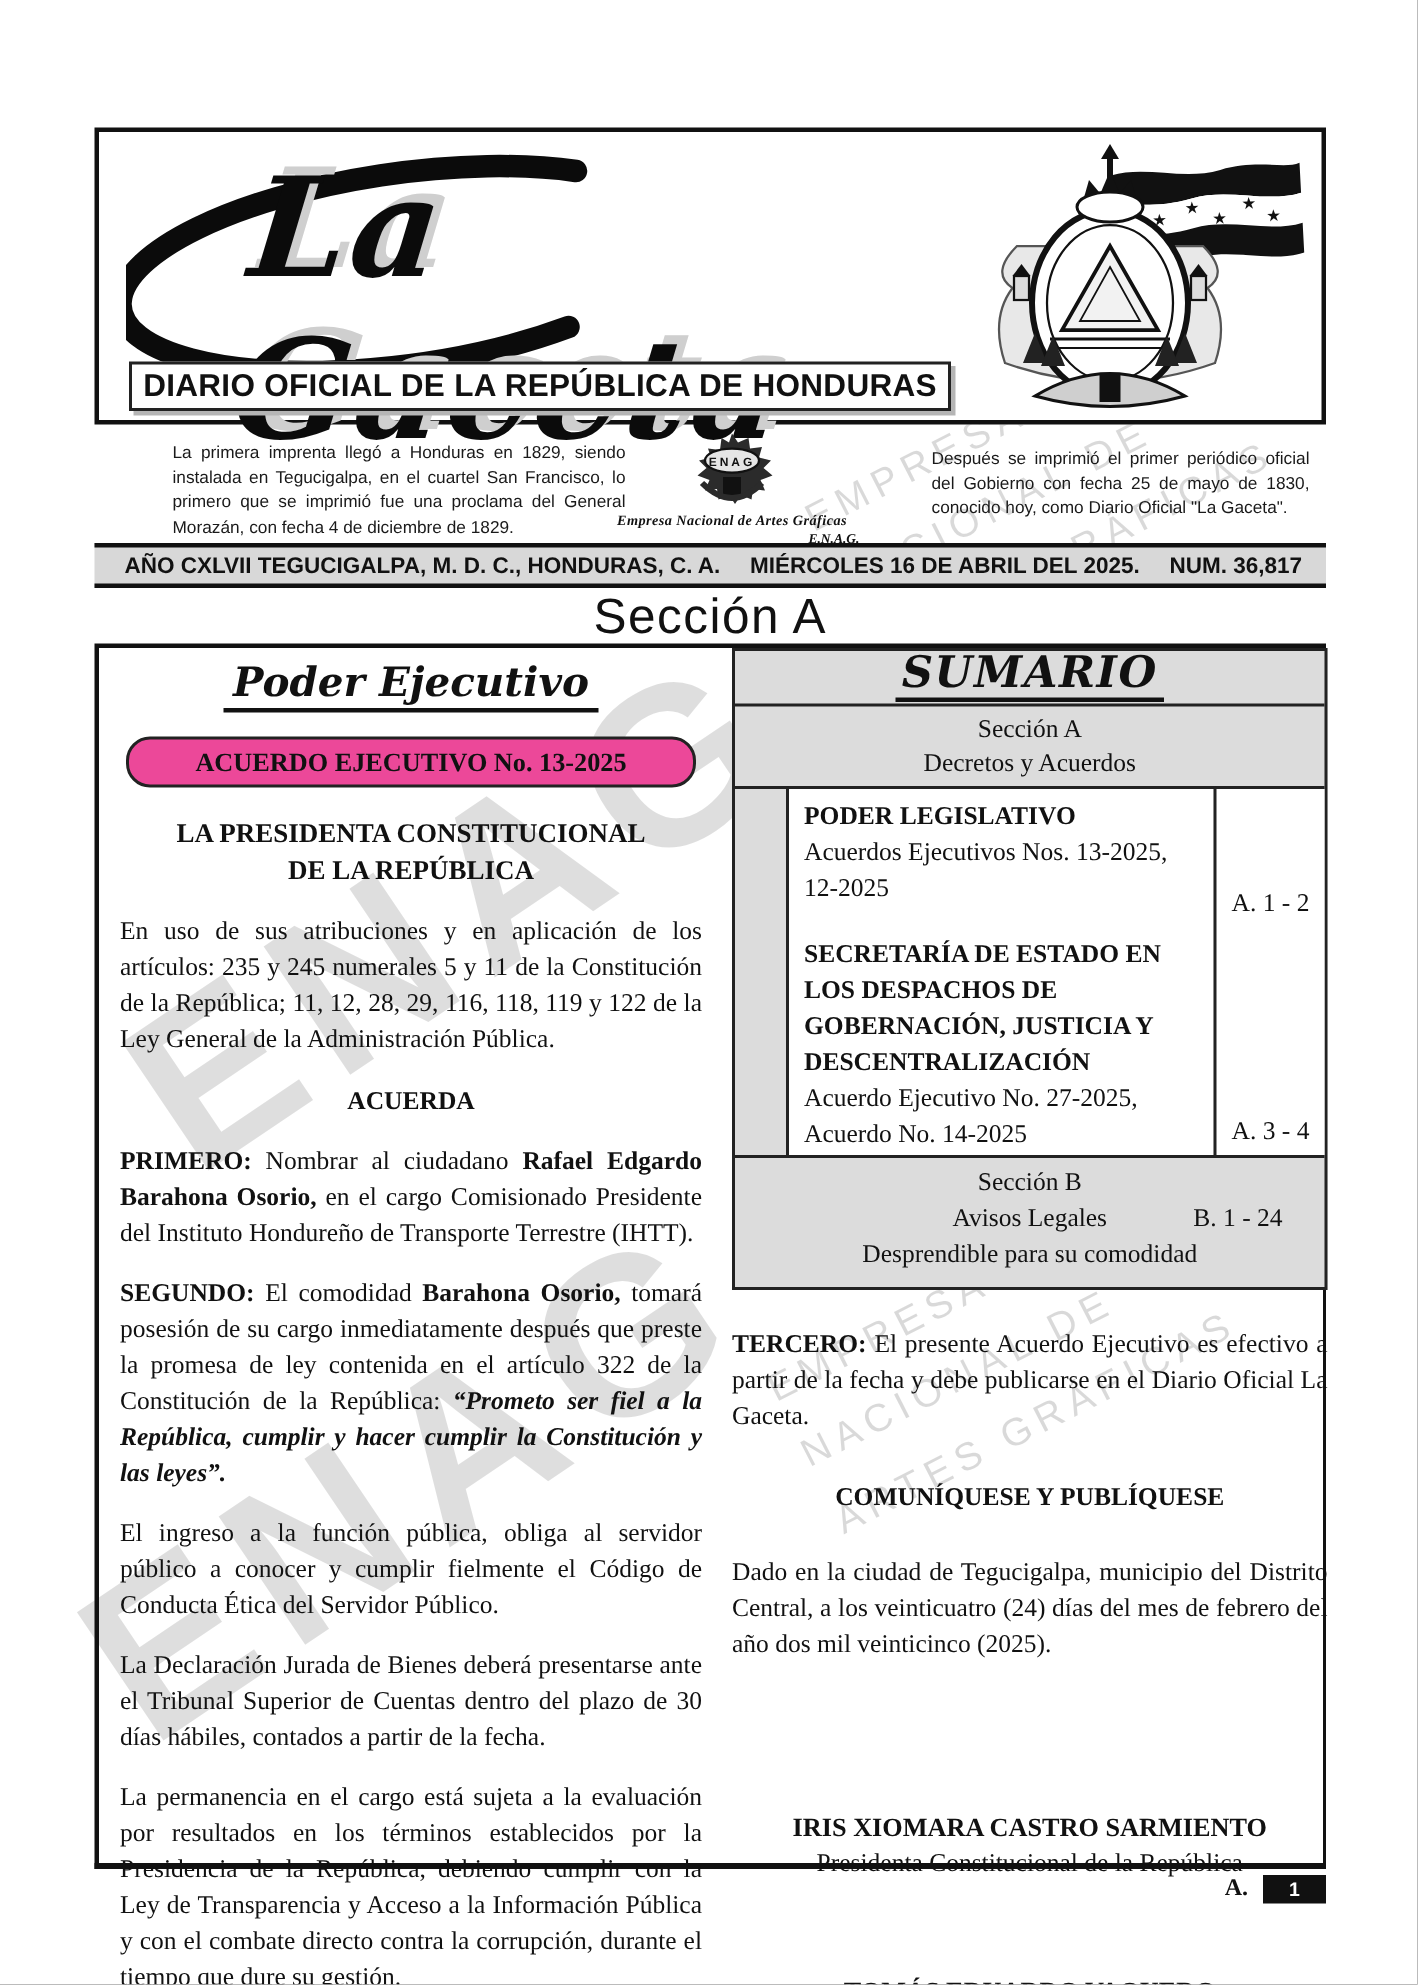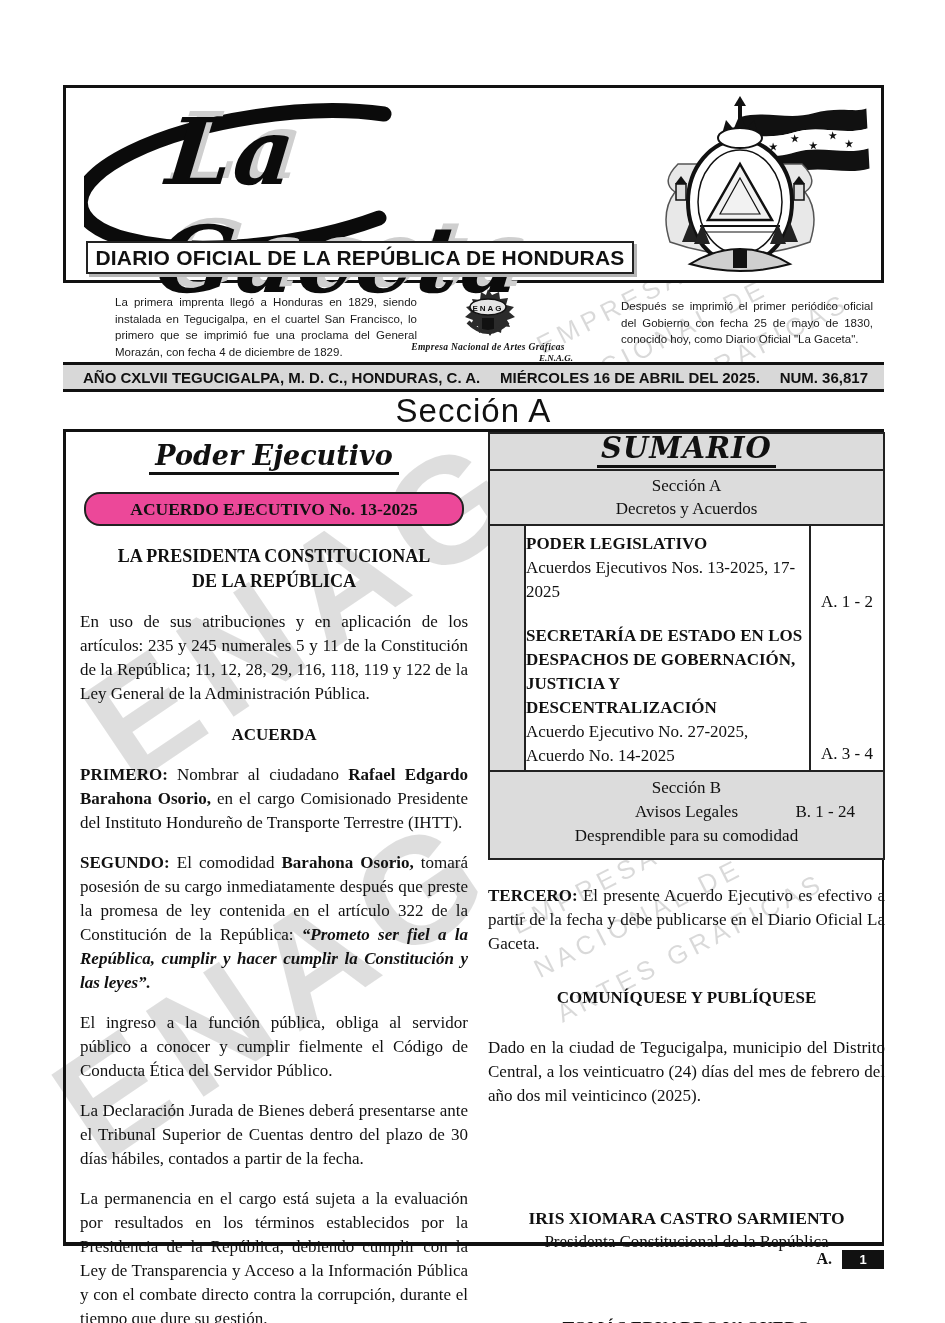--- a/index.html
+++ b/index.html
@@ -81,21 +81,21 @@
 
   
   .sumario { border:2.5px solid #222; background:#dcdcdc; }
   .sumario-title { text-align:center; padding:2px 0 4px; border-bottom:2px solid #222; }
   .sumario-title span { font-family:"DejaVu Serif", serif; font-weight:bold; font-style:italic;
                         font-size:29px; border-bottom:3px solid #111; padding:0 4px; letter-spacing:1px; }
   .sumario-seca { text-align:center; font-size:17px; line-height:23px; padding:3px 0 4px;
                   border-bottom:2px solid #222; }
   .sumario-body { display:grid; grid-template-columns:36px 1fr 74px; border-bottom:2px solid #222; }
   .sumario-strip { grid-column:1; grid-row:1 / span 2; border-right:2px solid #222; }
-  .s-entry { grid-column:2; background:#fff; padding:6px 4px 2px 0; text-align:left; }
+  .s-entry { grid-column:2; background:#fff; padding:6px 4px 2px 10px; text-align:left; }
   .s-entry.first { padding-bottom:14px; }
   .s-entry .eh { font-weight:bold; }
   .s-pages { grid-column:3; border-left:2px solid #222; background:#fff; display:flex;
              align-items:flex-end; justify-content:center; padding-bottom:4px; font-size:17px; }
   .s-pages.r1 { grid-row:1; }
   .s-pages.r2 { grid-row:2; }
   .s-entry.r2 { grid-row:2; }
   .sumario-secb { text-align:center; font-size:17px; line-height:24px; padding:4px 0 10px; }
   .avisos-line { position:relative; }
   .avisos-pages { position:absolute; right:28px; top:0; }
@@ -235,21 +235,21 @@
           <span>SUMARIO</span>
         </div>
         <div class="sumario-seca">
           <div>Sección A</div>
           <div>Decretos y Acuerdos</div>
         </div>
         <div class="sumario-body">
           <div class="sumario-strip"></div>
           <div class="s-entry first" style="grid-row:1;">
             <div class="eh">PODER LEGISLATIVO</div>
-            <div>Acuerdos Ejecutivos Nos. 13-2025, 17-2025</div>
+            <div>Acuerdos Ejecutivos Nos. 13-2025, 12-2025</div>
           </div>
           <div class="s-pages r1">A. 1 - 2</div>
           <div class="s-entry r2">
             <div class="eh">SECRETARÍA DE ESTADO EN LOS DESPACHOS DE GOBERNACIÓN, JUSTICIA Y DESCENTRALIZACIÓN</div>
             <div>Acuerdo Ejecutivo No. 27-2025, Acuerdo No. 14-2025</div>
           </div>
           <div class="s-pages r2">A. 3 - 4</div>
         </div>
         <div class="sumario-secb">
           <div>Sección B</div>

